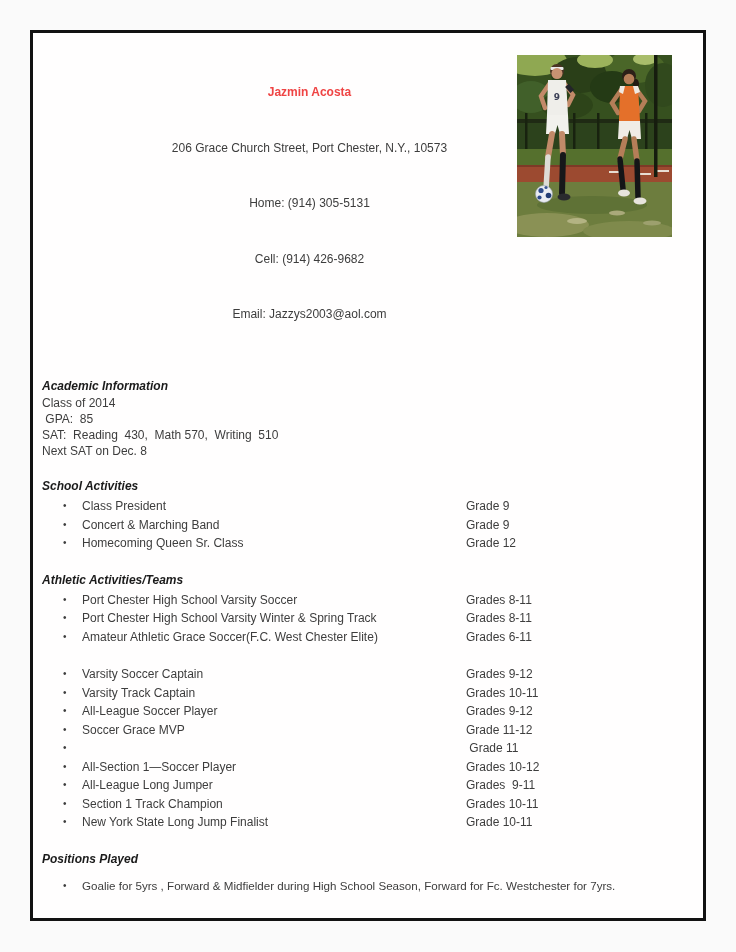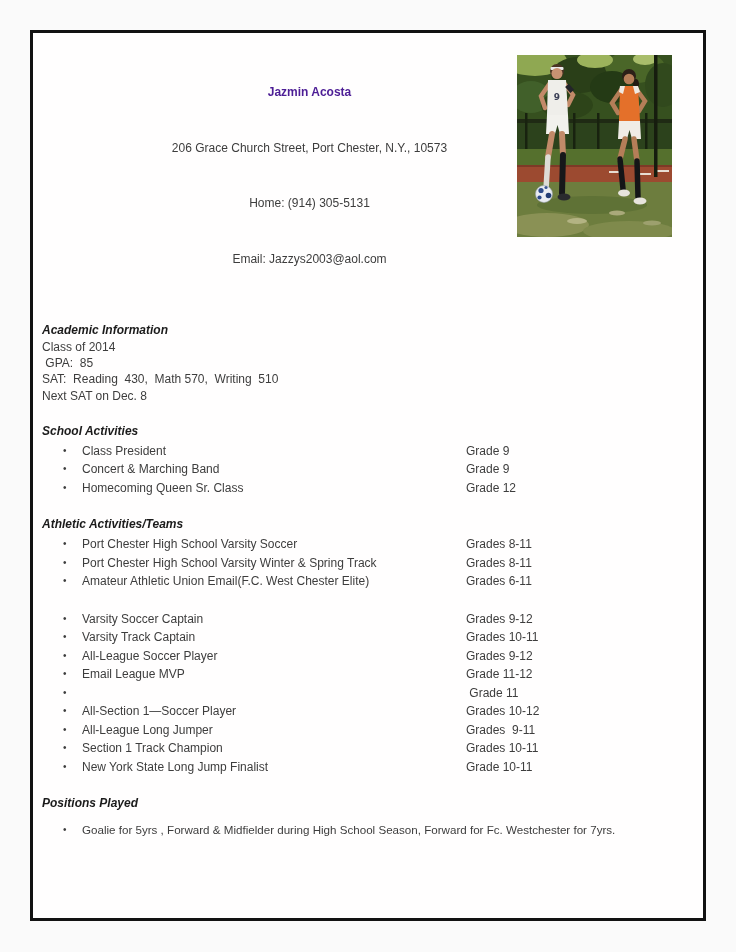--- a/index.html
+++ b/index.html
@@ -23,21 +23,21 @@
     padding:13px 9px 0 9px;
     font-size:12px;
   }
   
   .header{
     width:535px;
     text-align:center;
     line-height:18.5px;
     white-space:pre-wrap;
   }
-  .header .name{font-weight:bold;color:#4c1d95;}
+  .header .name{font-weight:bold;color:#ef4444;}
   
   .photo{
     position:absolute;left:484px;top:22px;
     width:155px;height:182px;
     overflow:hidden;
   }
   .photo svg{display:block;}
   
   .academic{margin-top:17px;line-height:16.2px;}
   .sec-title{
@@ -157,20 +157,21 @@
       </g>
     </svg>
   </div>
 
   <div class="content">
 
     <div class="header">
       <div class="name">Jazmin Acosta</div>
       <div>206 Grace Church Street, Port Chester, N.Y., 10573</div>
       <div>Home: (914) 305-5131</div>
+      <div>Cell: (914) 426-9682</div>
       <div>Email: Jazzys2003@aol.com</div>
     </div>
 
     <div class="academic">
       <h2 class="sec-title">Academic Information</h2>
       <div id="academic-lines">
           <div class="acad-line">Class of 2014</div>
           <div class="acad-line"> GPA:  85</div>
           <div class="acad-line">SAT:  Reading  430,  Math 570,  Writing  510</div>
           <div class="acad-line">Next SAT on Dec. 8</div>
@@ -211,21 +212,21 @@
   </div>
 
   <div class="row">
     <span class="bullet">•</span>
     <span class="label">Port Chester High School Varsity Winter &amp; Spring Track</span>
     <span class="grade">Grades 8-11</span>
   </div>
 
   <div class="row">
     <span class="bullet">•</span>
-    <span class="label">Amateur Athletic Union Email(F.C. West Chester Elite)</span>
+    <span class="label">Amateur Athletic Grace Soccer(F.C. West Chester Elite)</span>
     <span class="grade">Grades 6-11</span>
   </div>
 </div>
   </section>
 
   <section class="list-section">
     <div class="rows">
   <div class="row">
     <span class="bullet">•</span>
     <span class="label">Varsity Soccer Captain</span>
@@ -239,21 +240,21 @@
   </div>
 
   <div class="row">
     <span class="bullet">•</span>
     <span class="label">All-League Soccer Player</span>
     <span class="grade">Grades 9-12</span>
   </div>
 
   <div class="row">
     <span class="bullet">•</span>
-    <span class="label">Email League MVP</span>
+    <span class="label">Soccer Grace MVP</span>
     <span class="grade">Grade 11-12</span>
   </div>
 
   <div class="row">
     <span class="bullet">•</span>
     <span class="grade"> Grade 11</span>
   </div>
 
   <div class="row">
     <span class="bullet">•</span>

